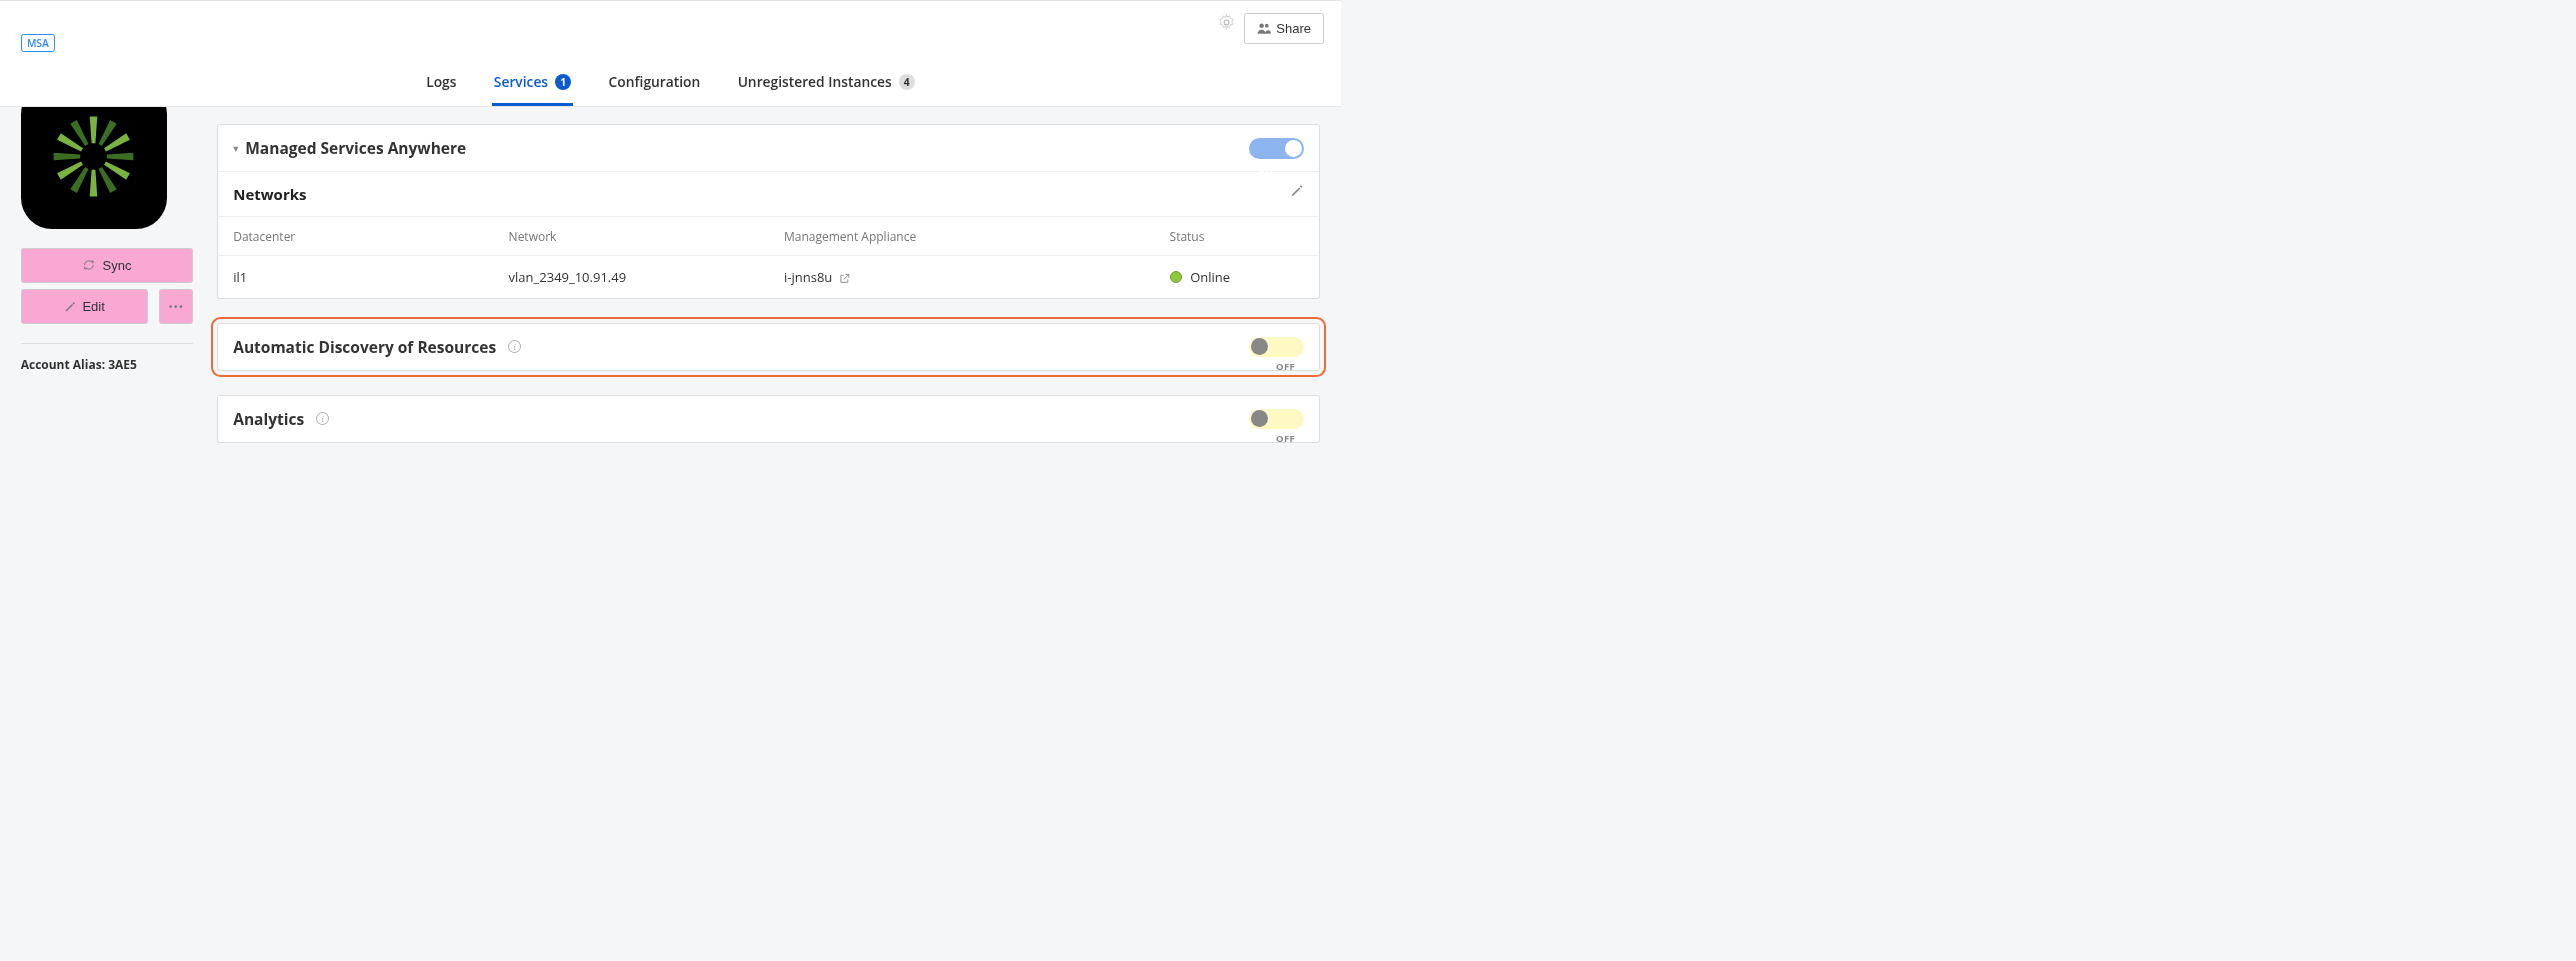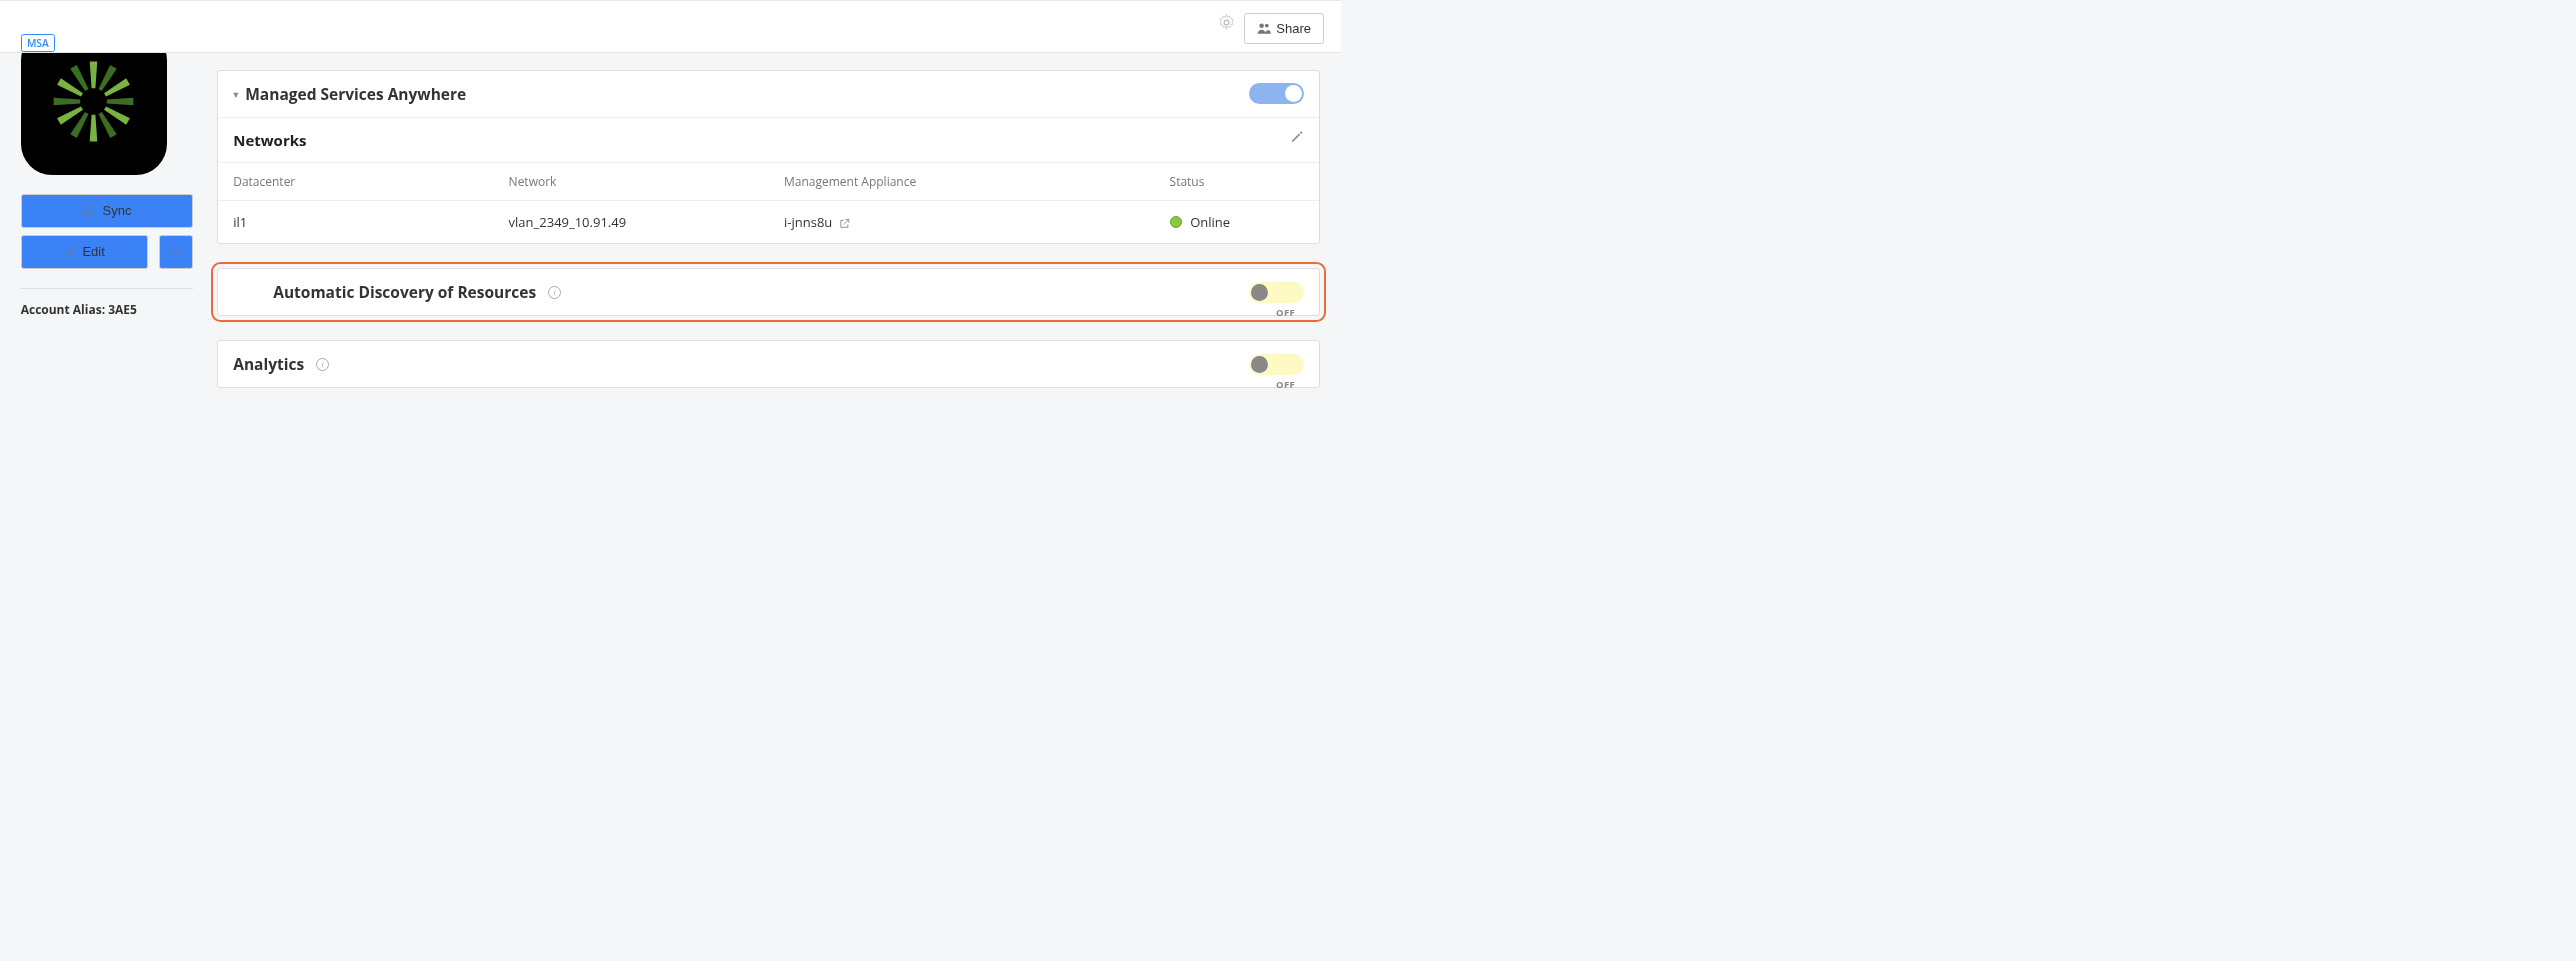--- a/index.html
+++ b/index.html
@@ -22,29 +22,29 @@
   .tab.active { color: #0a5ad1; border-bottom-color: #0a5ad1; }
   .badge-pill { display: inline-flex; min-width: 15.5px; height: 15.5px; align-items: center; justify-content: center; border-radius: 8.6px; font-size: 10.3px; font-weight: 700; padding: 0 5.2px; background: #ddd; color: #333; }
   .badge-pill.primary { background: #0a5ad1; color: #fff; }
 
   .content { display: flex; align-items: flex-start; padding: 17px 20.7px 34px 20.7px; gap: 24px; margin-top: -41px; }
   .sidebar { width: 172px; flex: 0 0 172px; }
   .logo-box { width: 146px; height: 146px; background: #000; border-radius: 31px; display: flex; align-items: center; justify-content: center; margin-bottom: 19px; }
   .logo-box svg { width: 95px; height: 95px; }
 
   .btn-row { display: flex; gap: 11px; border-radius: 10px; }
-  .side-btn { flex: 1; display: inline-flex; align-items: center; justify-content: center; gap: 6.9px; background: #3b82f6; border: 0.9px solid #ccc; border-radius: 2.6px; padding: 8.6px 10.3px; font-size: 13px; font-weight: 500; color: #333; cursor: pointer; }
+  .side-btn { flex: 1; display: inline-flex; align-items: center; justify-content: center; gap: 6.9px; background: #f9a8d4; border: 0.9px solid #ccc; border-radius: 2.6px; padding: 8.6px 10.3px; font-size: 13px; font-weight: 500; color: #333; cursor: pointer; }
   .side-btn-full { width: 100%; margin-bottom: 6.9px; }
   .more-btn { width: 34px; flex: 0 0 34px; padding: 8.6px 0; }
   .divider { border-top: 0.9px solid #ddd; margin: 19px 0 12px 0; }
   .account-alias { font-size: 12px; font-weight: 700; color: #333; }
 
   .main { flex: 1; padding-top: 41px; }
   .panel { background: #fff; border: 0.9px solid #ddd; border-radius: 2.6px; margin-bottom: 24px; }
-  .panel.highlight { outline: 2.6px solid #ee6a3a; outline-offset: 4.3px; border-radius: 3.4px; padding-left: 40px; }
+  .panel.highlight { outline: 2.6px solid #ee6a3a; outline-offset: 4.3px; border-radius: 3.4px; }
   .panel-header { display: flex; align-items: center; justify-content: space-between; padding: 12px 15.5px; }
   .panel-header.has-border { border-bottom: 0.9px solid #eee; }
   .panel-title-wrap { display: flex; align-items: center; gap: 6.9px; }
   .caret { color: #888; font-size: 10.3px; }
   .panel-title { font-size: 15.5px; font-weight: 700; color: #333; }
   .info-circ { display: inline-flex; width: 13px; height: 13px; border: 0.9px solid #aaa; border-radius: 50%; align-items: center; justify-content: center; font-size: 8.6px; color: #aaa; font-style: italic; font-family: Georgia, serif; margin-left: 5.2px; }
 
   .toggle { position: relative; width: 55px; height: 20.7px; border-radius: 12px; cursor: pointer; display: inline-flex; align-items: center; }
   .toggle.on { background: #8cb5f0; }
   .toggle.on .knob { right: 1.7px; background: #fff; }
@@ -83,20 +83,36 @@
       <svg width="13.8" height="12" viewBox="0 0 24 20" fill="#777">
         <circle cx="8" cy="6" r="4"></circle>
           <circle cx="17" cy="6" r="3.2"></circle>
         <path d="M1 20c0-4 3-7 7-7s7 3 7 7z"></path>
           <path d="M14 20c0-3 2-6 5.5-6s4.5 3 4.5 6z"></path>
       </svg>
       <span>Share</span>
     </button>
   </div>
 
+  <div class="tabs">
+    <div class="tab">
+      <span>Logs</span>
+    </div>
+    <div class="tab active">
+      <span>Services</span>
+      <span class="badge-pill primary">1</span>
+    </div>
+    <div class="tab">
+      <span>Configuration</span>
+    </div>
+    <div class="tab">
+      <span>Unregistered Instances</span>
+      <span class="badge-pill">4</span>
+    </div>
+  </div>
 </div>
 
 <div class="content">
 
   <div class="sidebar">
     <div class="logo-box">
       <svg viewBox="0 0 100 100">
         <g transform="translate(50,50)">
           <g fill="#7bb342">
             <path transform="rotate(0)" d="M-4 -42 L4 -42 L2 -14 L-2 -14 Z"></path>

